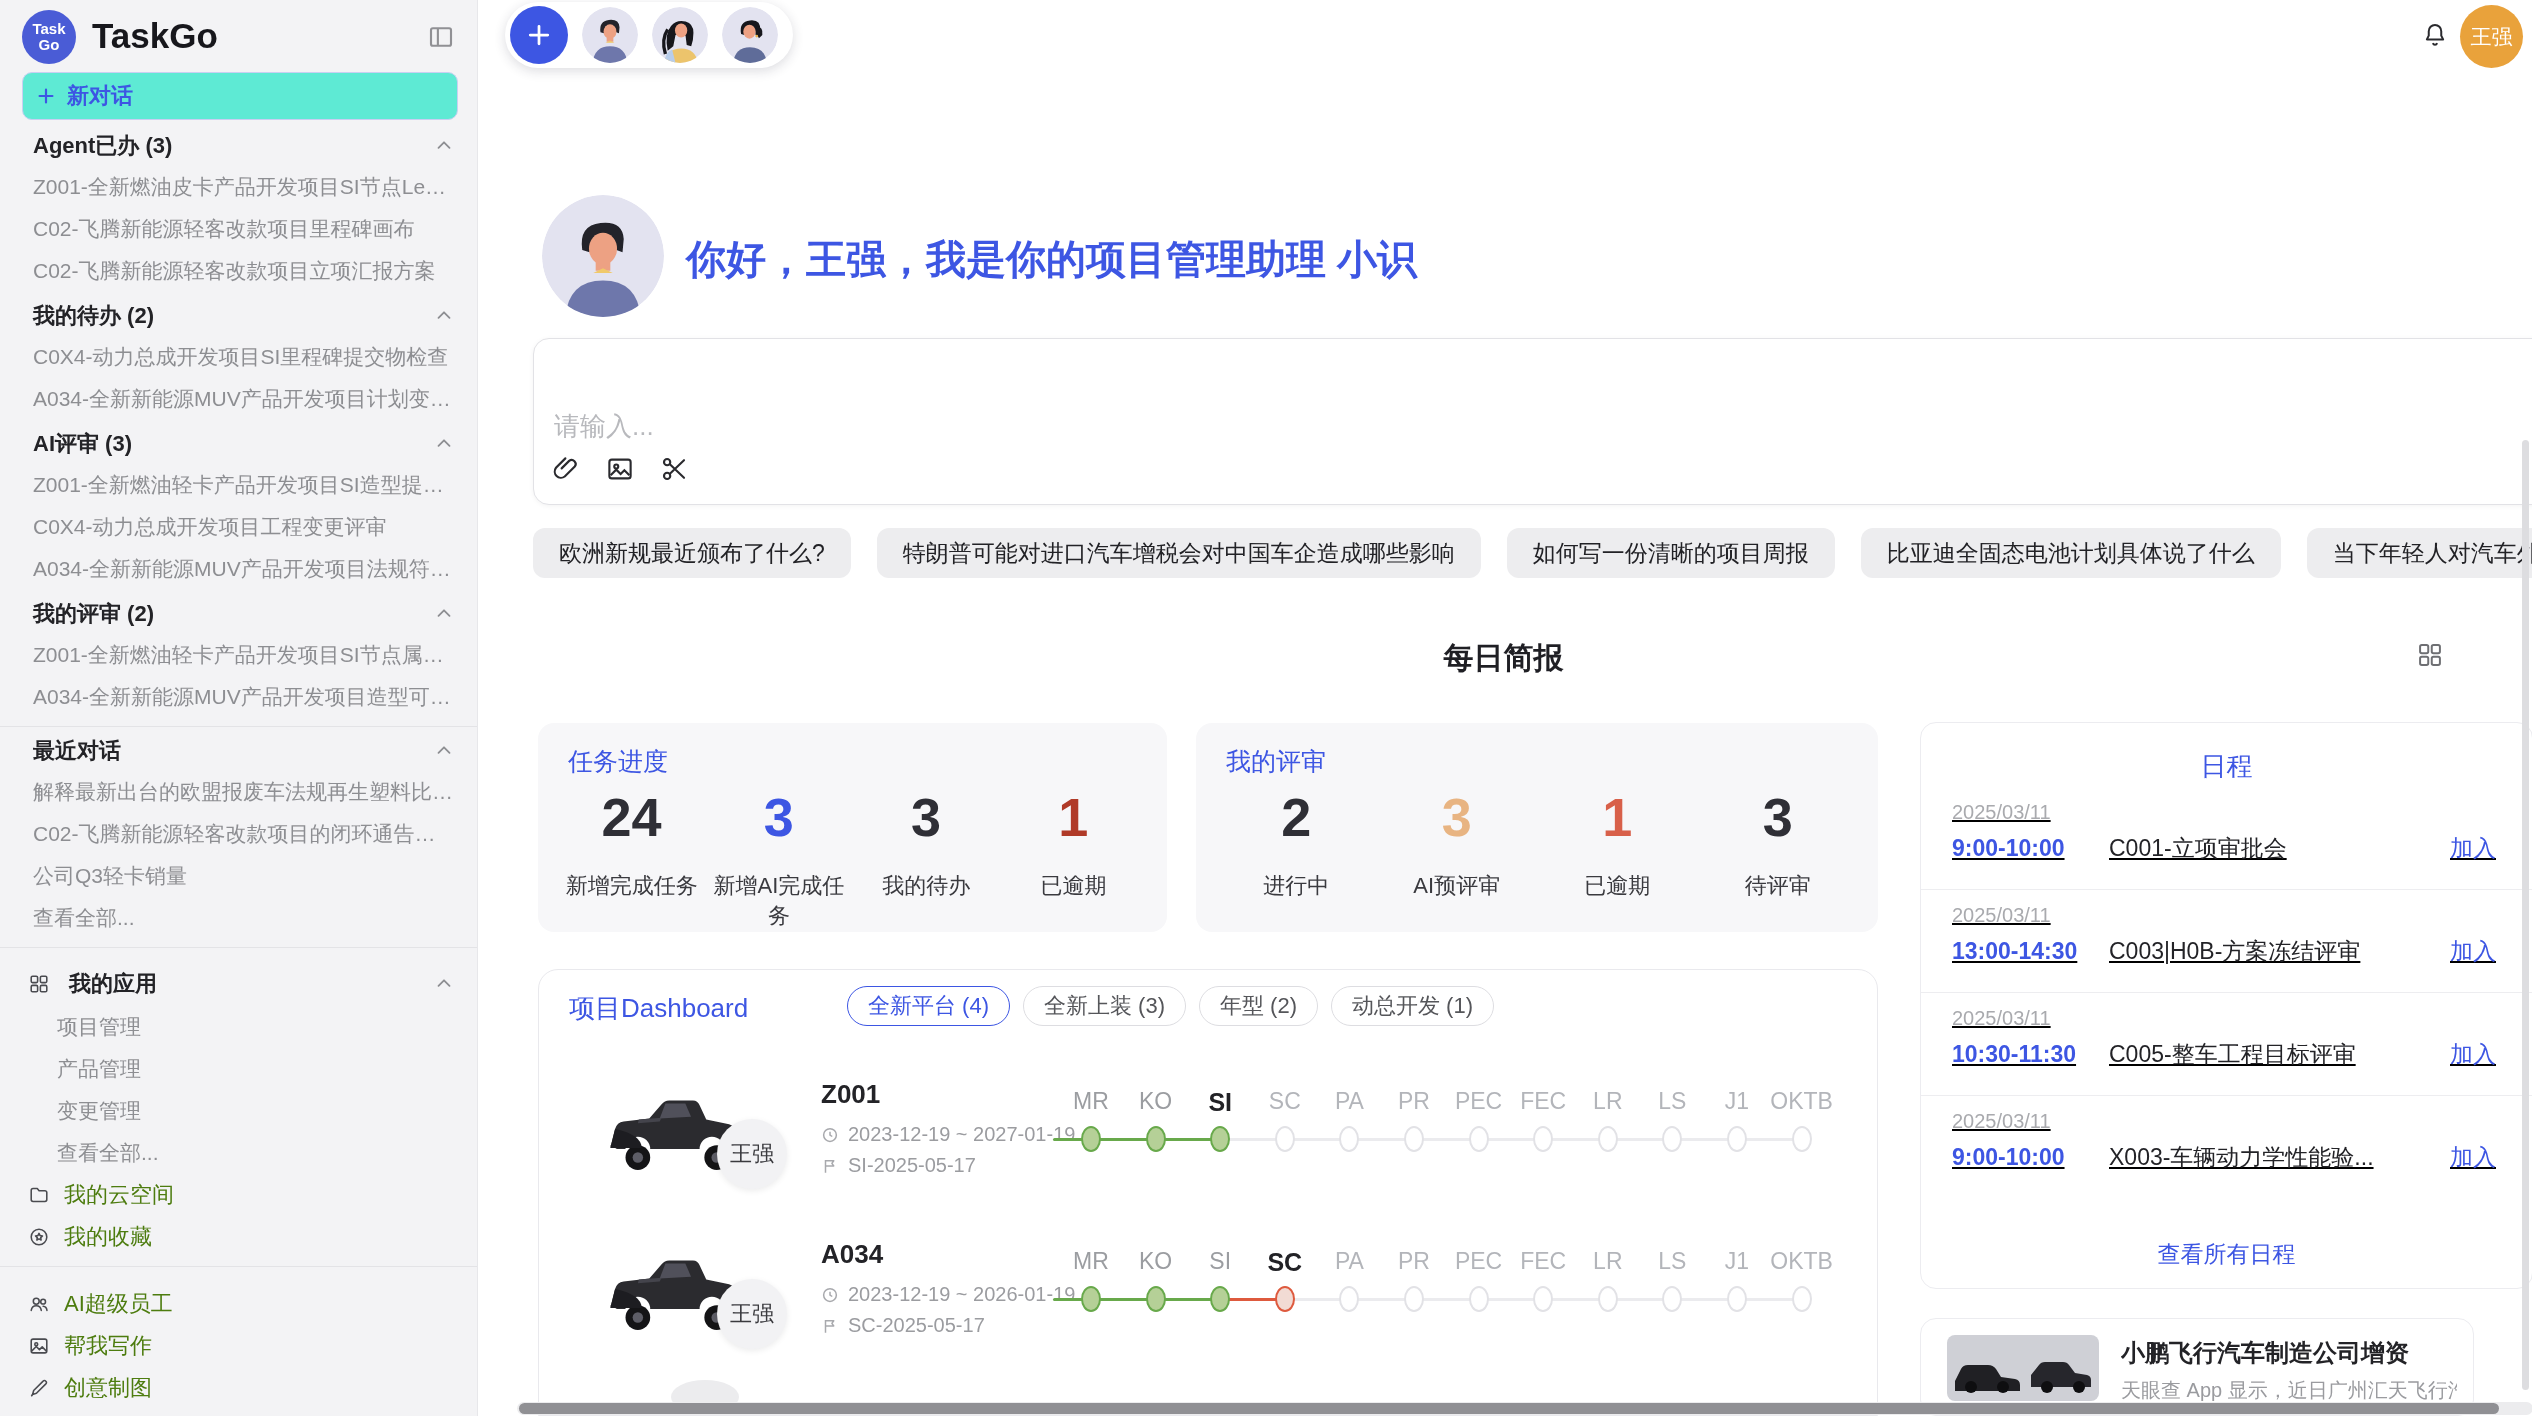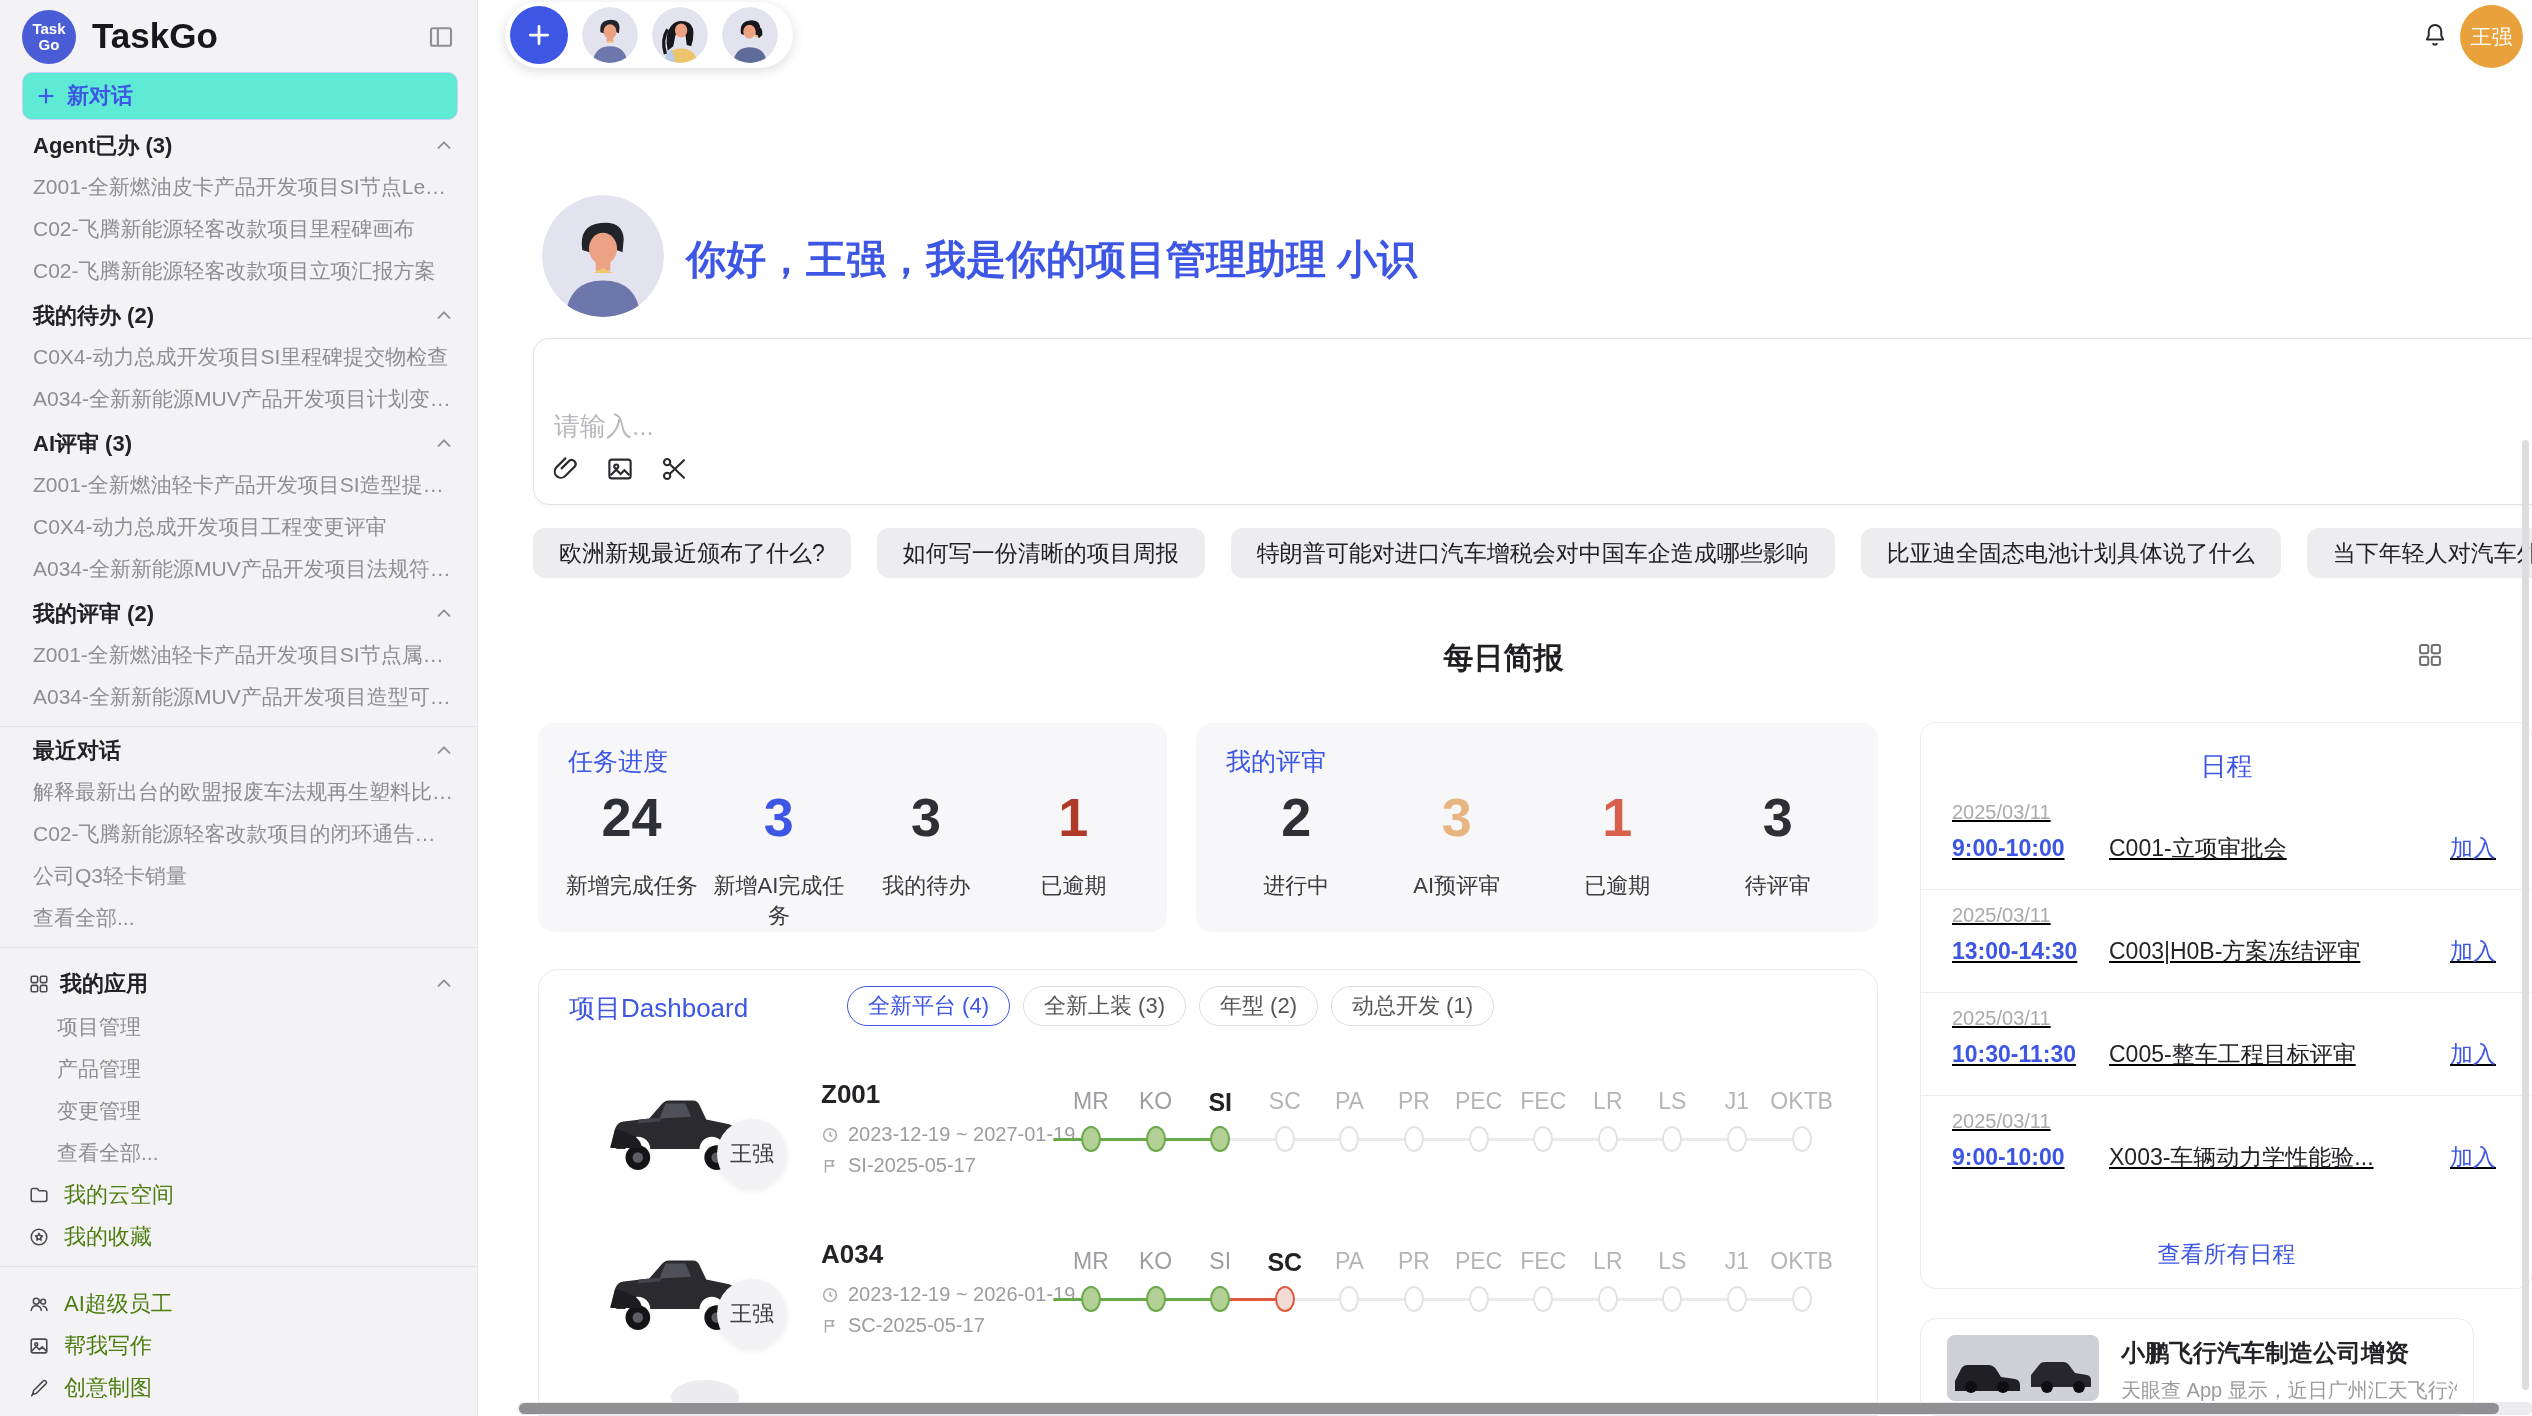--- a/index.html
+++ b/index.html
@@ -19,21 +19,21 @@
     padding-left:12px; color:#3d56e3; font-size:22px; font-weight:600; cursor:pointer; }
   #sb-flow { position:absolute; left:0; top:122px; right:0; }
   .sb-sec { margin-top:4px; }
   .sb-sec-h { height:40px; display:flex; align-items:center; padding:0 22px 0 33px;
     font-size:22px; font-weight:600; color:#232327; }
   .sb-sec-h .chev { margin-left:auto; display:flex; }
   .sb-item { height:42px; line-height:42px; padding:0 24px 0 33px; font-size:21px; color:#8d8e92;
     white-space:nowrap; overflow:hidden; text-overflow:ellipsis; cursor:pointer; }
   .sb-div { border-top:1px solid #e3e3e6; margin:8px 0 0 0; }
   .sb-apps { margin-top:14px; }
-  .sb-apps-h { height:44px; display:flex; align-items:center; gap:10px; padding:0 22px 0 28px;
+  .sb-apps-h { height:44px; display:flex; align-items:center; gap:19px; padding:0 22px 0 28px;
     font-size:22px; font-weight:600; color:#232327; }
   .sb-apps-h .chev { margin-left:auto; display:flex; }
   .sb-sub { height:42px; line-height:42px; padding-left:57px; font-size:21px; color:#8d8e92;
     white-space:nowrap; overflow:hidden; text-overflow:ellipsis; cursor:pointer; }
   .sb-link { height:42px; display:flex; align-items:center; gap:14px; padding-left:28px;
     font-size:22px; color:#4d7c0f; cursor:pointer; }
   .sb-tools { margin-top:16px; }
 
   
   #main { position:absolute; left:478px; top:0; width:2054px; height:1416px; background:#fff; }
@@ -395,22 +395,22 @@
         <svg width="32" height="32" viewBox="0 0 24 24" fill="none" stroke="#3d56e3" stroke-width="1.8" stroke-linejoin="round">
             <path d="M21 3.5L3.5 10.5l7 2.8 2.8 7z"></path>
             <path d="M21 3.5L10.5 13.3"></path>
           </svg>
         </span>
     </div>
   </div>
 
   <div id="chips">
       <div class="chip">欧洲新规最近颁布了什么?</div>
+      <div class="chip">特朗普可能对进口汽车增税会对中国车企造成哪些影响</div>
       <div class="chip">如何写一份清晰的项目周报</div>
-      <div class="chip">特朗普可能对进口汽车增税会对中国车企造成哪些影响</div>
       <div class="chip">比亚迪全固态电池计划具体说了什么</div>
       <div class="chip">当下年轻人对汽车外观有怎样的喜好趋势</div>
     </div>
 
   <div id="briefing-title">每日简报</div>
   <div id="briefing-grid-icon">
     <svg width="28" height="28" viewBox="0 0 24 24" fill="none" stroke="#6e6f73" stroke-width="1.7">
       <rect x="3.5" y="3.5" width="7" height="7" rx="1.5"></rect>
         <rect x="13.5" y="3.5" width="7" height="7" rx="1.5"></rect>
       <rect x="3.5" y="13.5" width="7" height="7" rx="1.5"></rect>

